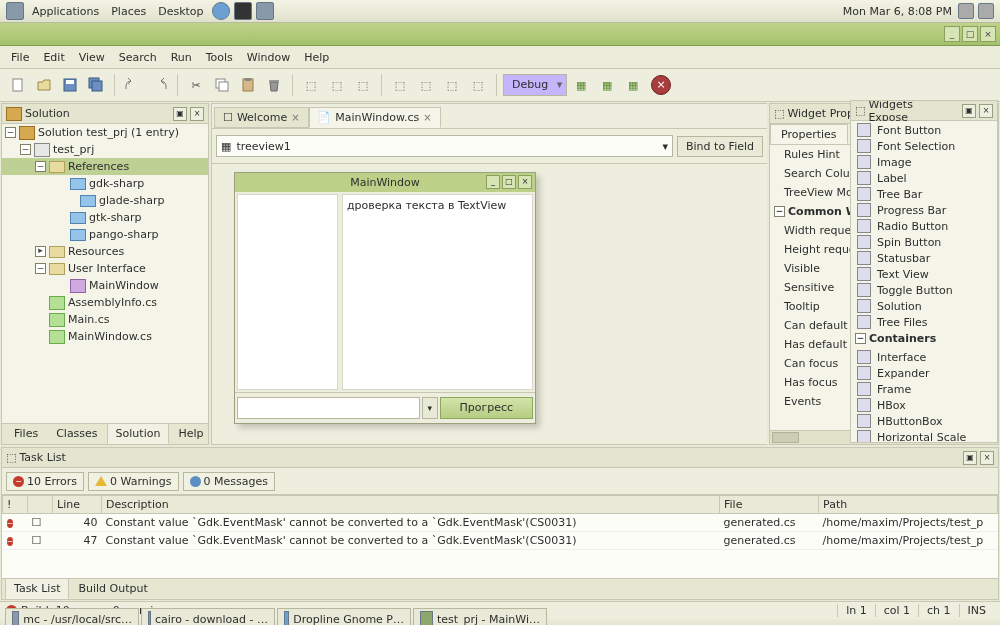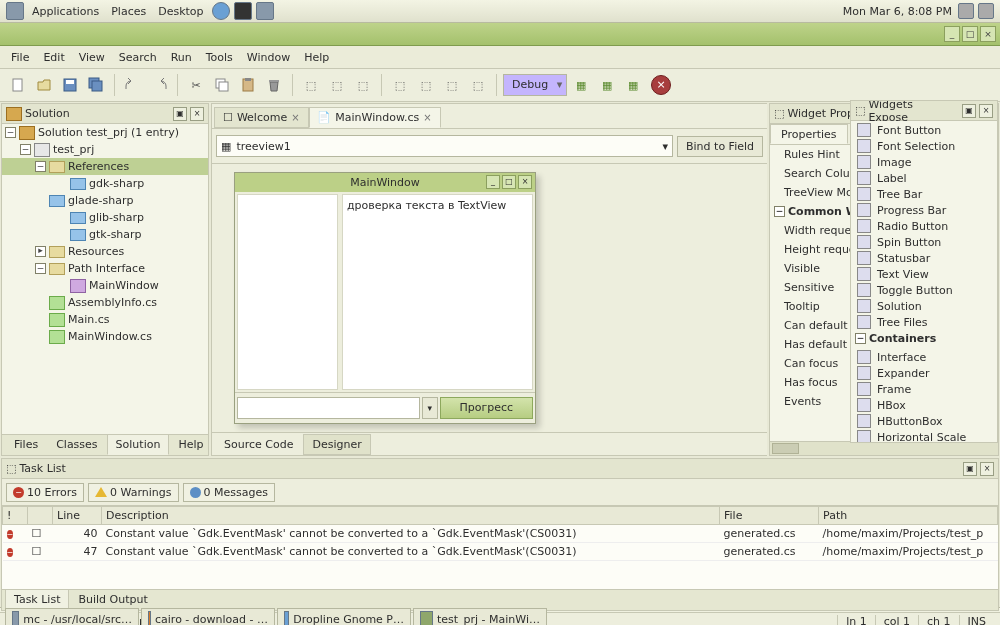--- a/index.html
+++ b/index.html
@@ -236,44 +236,44 @@
       <div class="node sel" style="padding-left:33px">
           <span class="exp">−</span>
           <span class="tico fld-ico"></span>
           <span>References</span>
         </div>
       <div class="node" style="padding-left:54px">
           <span class="noexp"></span>
           <span class="tico ref-ico"></span>
           <span>gdk-sharp</span>
         </div>
-      <div class="node" style="padding-left:33px">
+      <div class="node" style="padding-left:64px">
           <span class="noexp"></span>
           <span class="tico ref-ico"></span>
           <span>glade-sharp</span>
         </div>
       <div class="node" style="padding-left:54px">
           <span class="noexp"></span>
           <span class="tico ref-ico"></span>
-          <span>glib-sharp</span>
+          <span>gtk-sharp</span>
         </div>
       <div class="node" style="padding-left:54px">
           <span class="noexp"></span>
           <span class="tico ref-ico"></span>
-          <span>gtk-sharp</span>
+          <span>pango-sharp</span>
         </div>
       <div class="node" style="padding-left:33px">
           <span class="exp" style="line-height:7px">▸</span>
           <span class="tico fld-ico"></span>
           <span>Resources</span>
         </div>
       <div class="node" style="padding-left:33px">
           <span class="exp">−</span>
           <span class="tico fld-ico"></span>
-          <span>Path Interface</span>
+          <span>User Interface</span>
         </div>
       <div class="node" style="padding-left:54px">
           <span class="noexp"></span>
           <span class="tico ui-ico"></span>
           <span>MainWindow</span>
         </div>
       <div class="node" style="padding-left:33px">
           <span class="noexp"></span>
           <span class="tico cs-ico"></span>
           <span>AssemblyInfo.cs</span>
@@ -334,24 +334,20 @@
           <div class="body">
             <div></div>
             <div>дроверка текста в TextView</div>
           </div>
           <div class="foot">
             <input style="">
             <span class="cb">▾</span>
             <span class="go">Прогресс</span>
           </div>
         </div>
-      </div>
-      <div class="editfoot">
-        <span>Source Code</span>
-        <span class="act">Designer</span>
       </div>
     </div>
 
     <div style="display:flex;flex-direction:column">
       <div class="panel" style="flex:1">
         <div class="panelhdr">
             <span>⬚</span>
             <span>Widget Properties</span>
             <span class="pushright"></span>
             <span class="sqbtn">▣</span>

